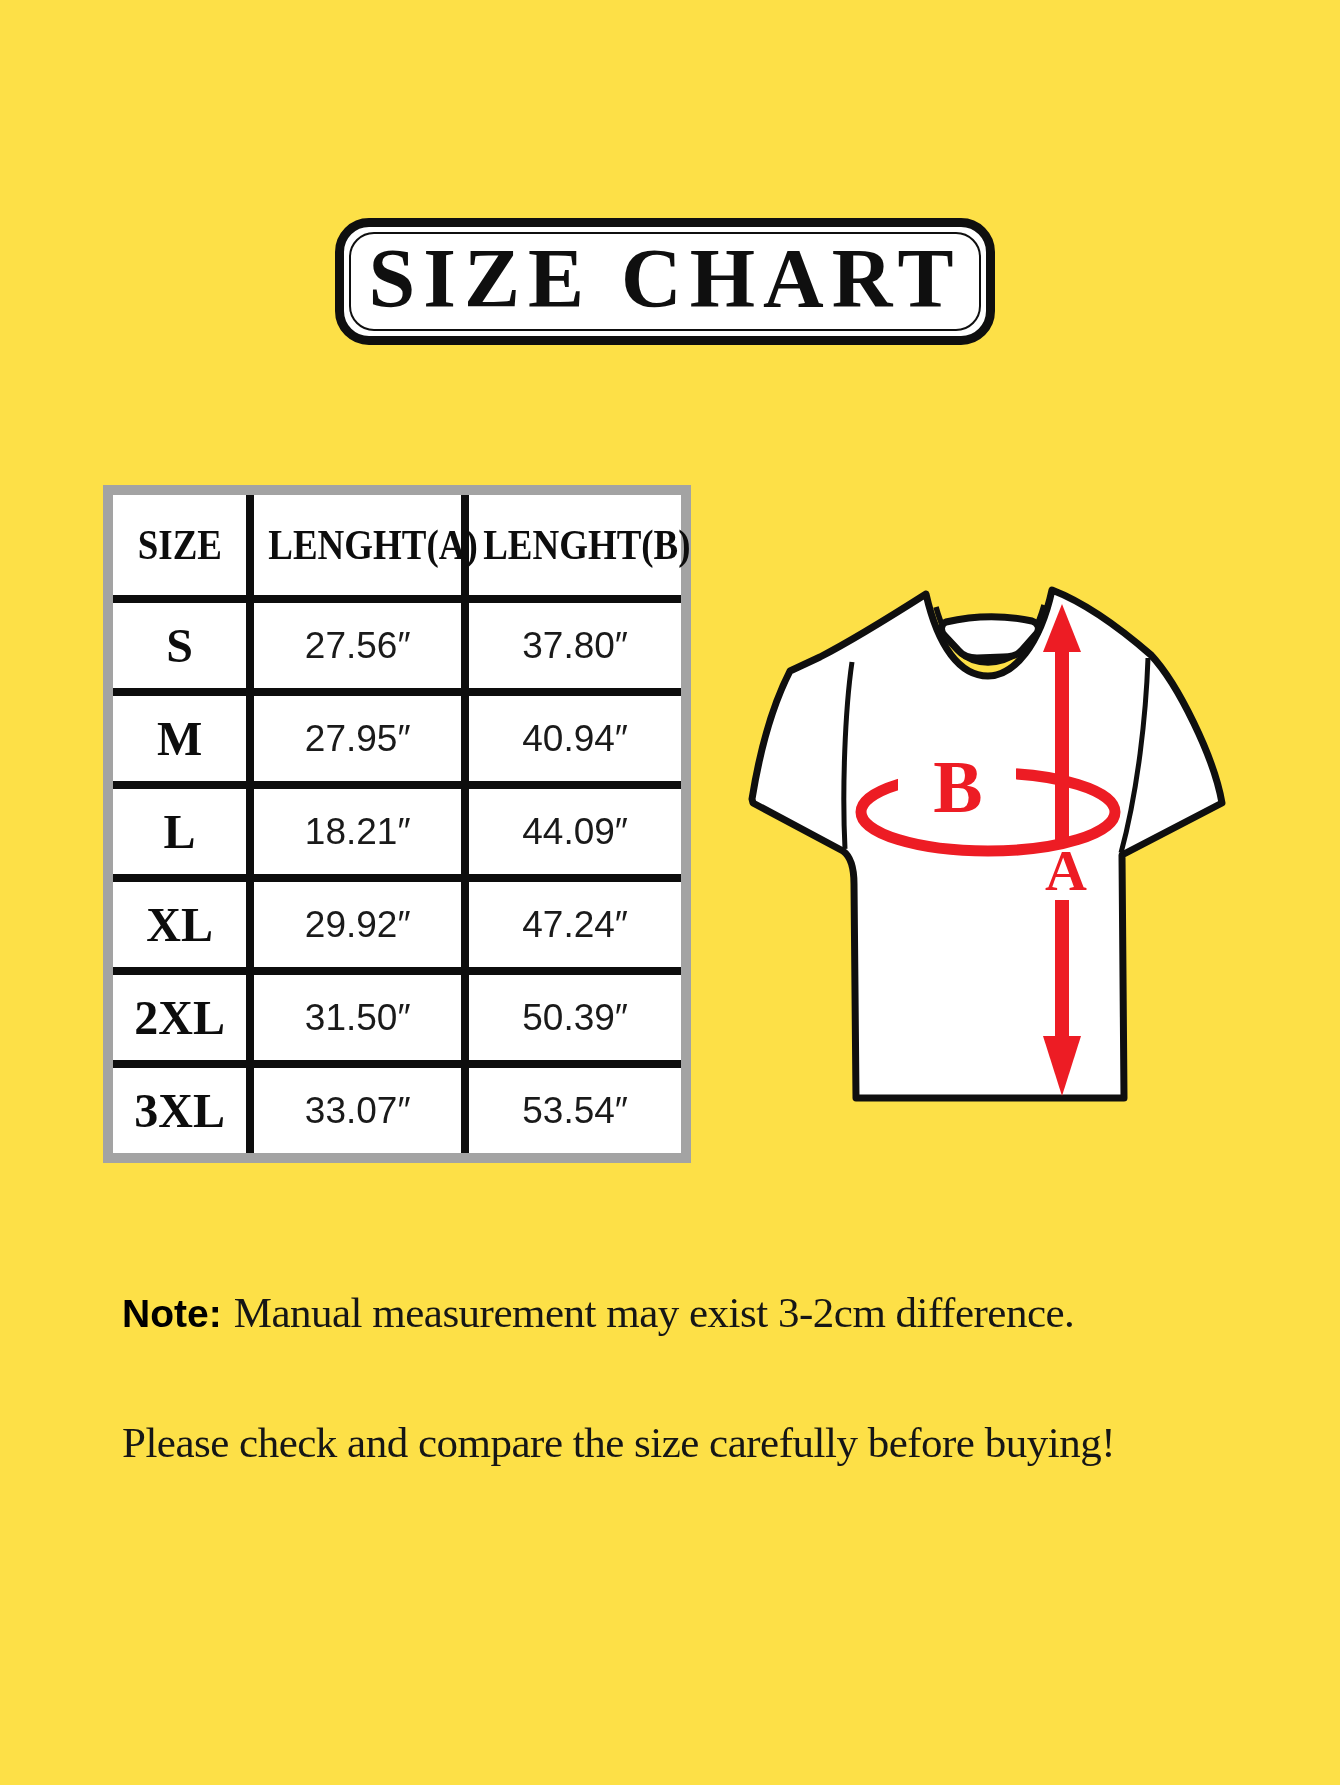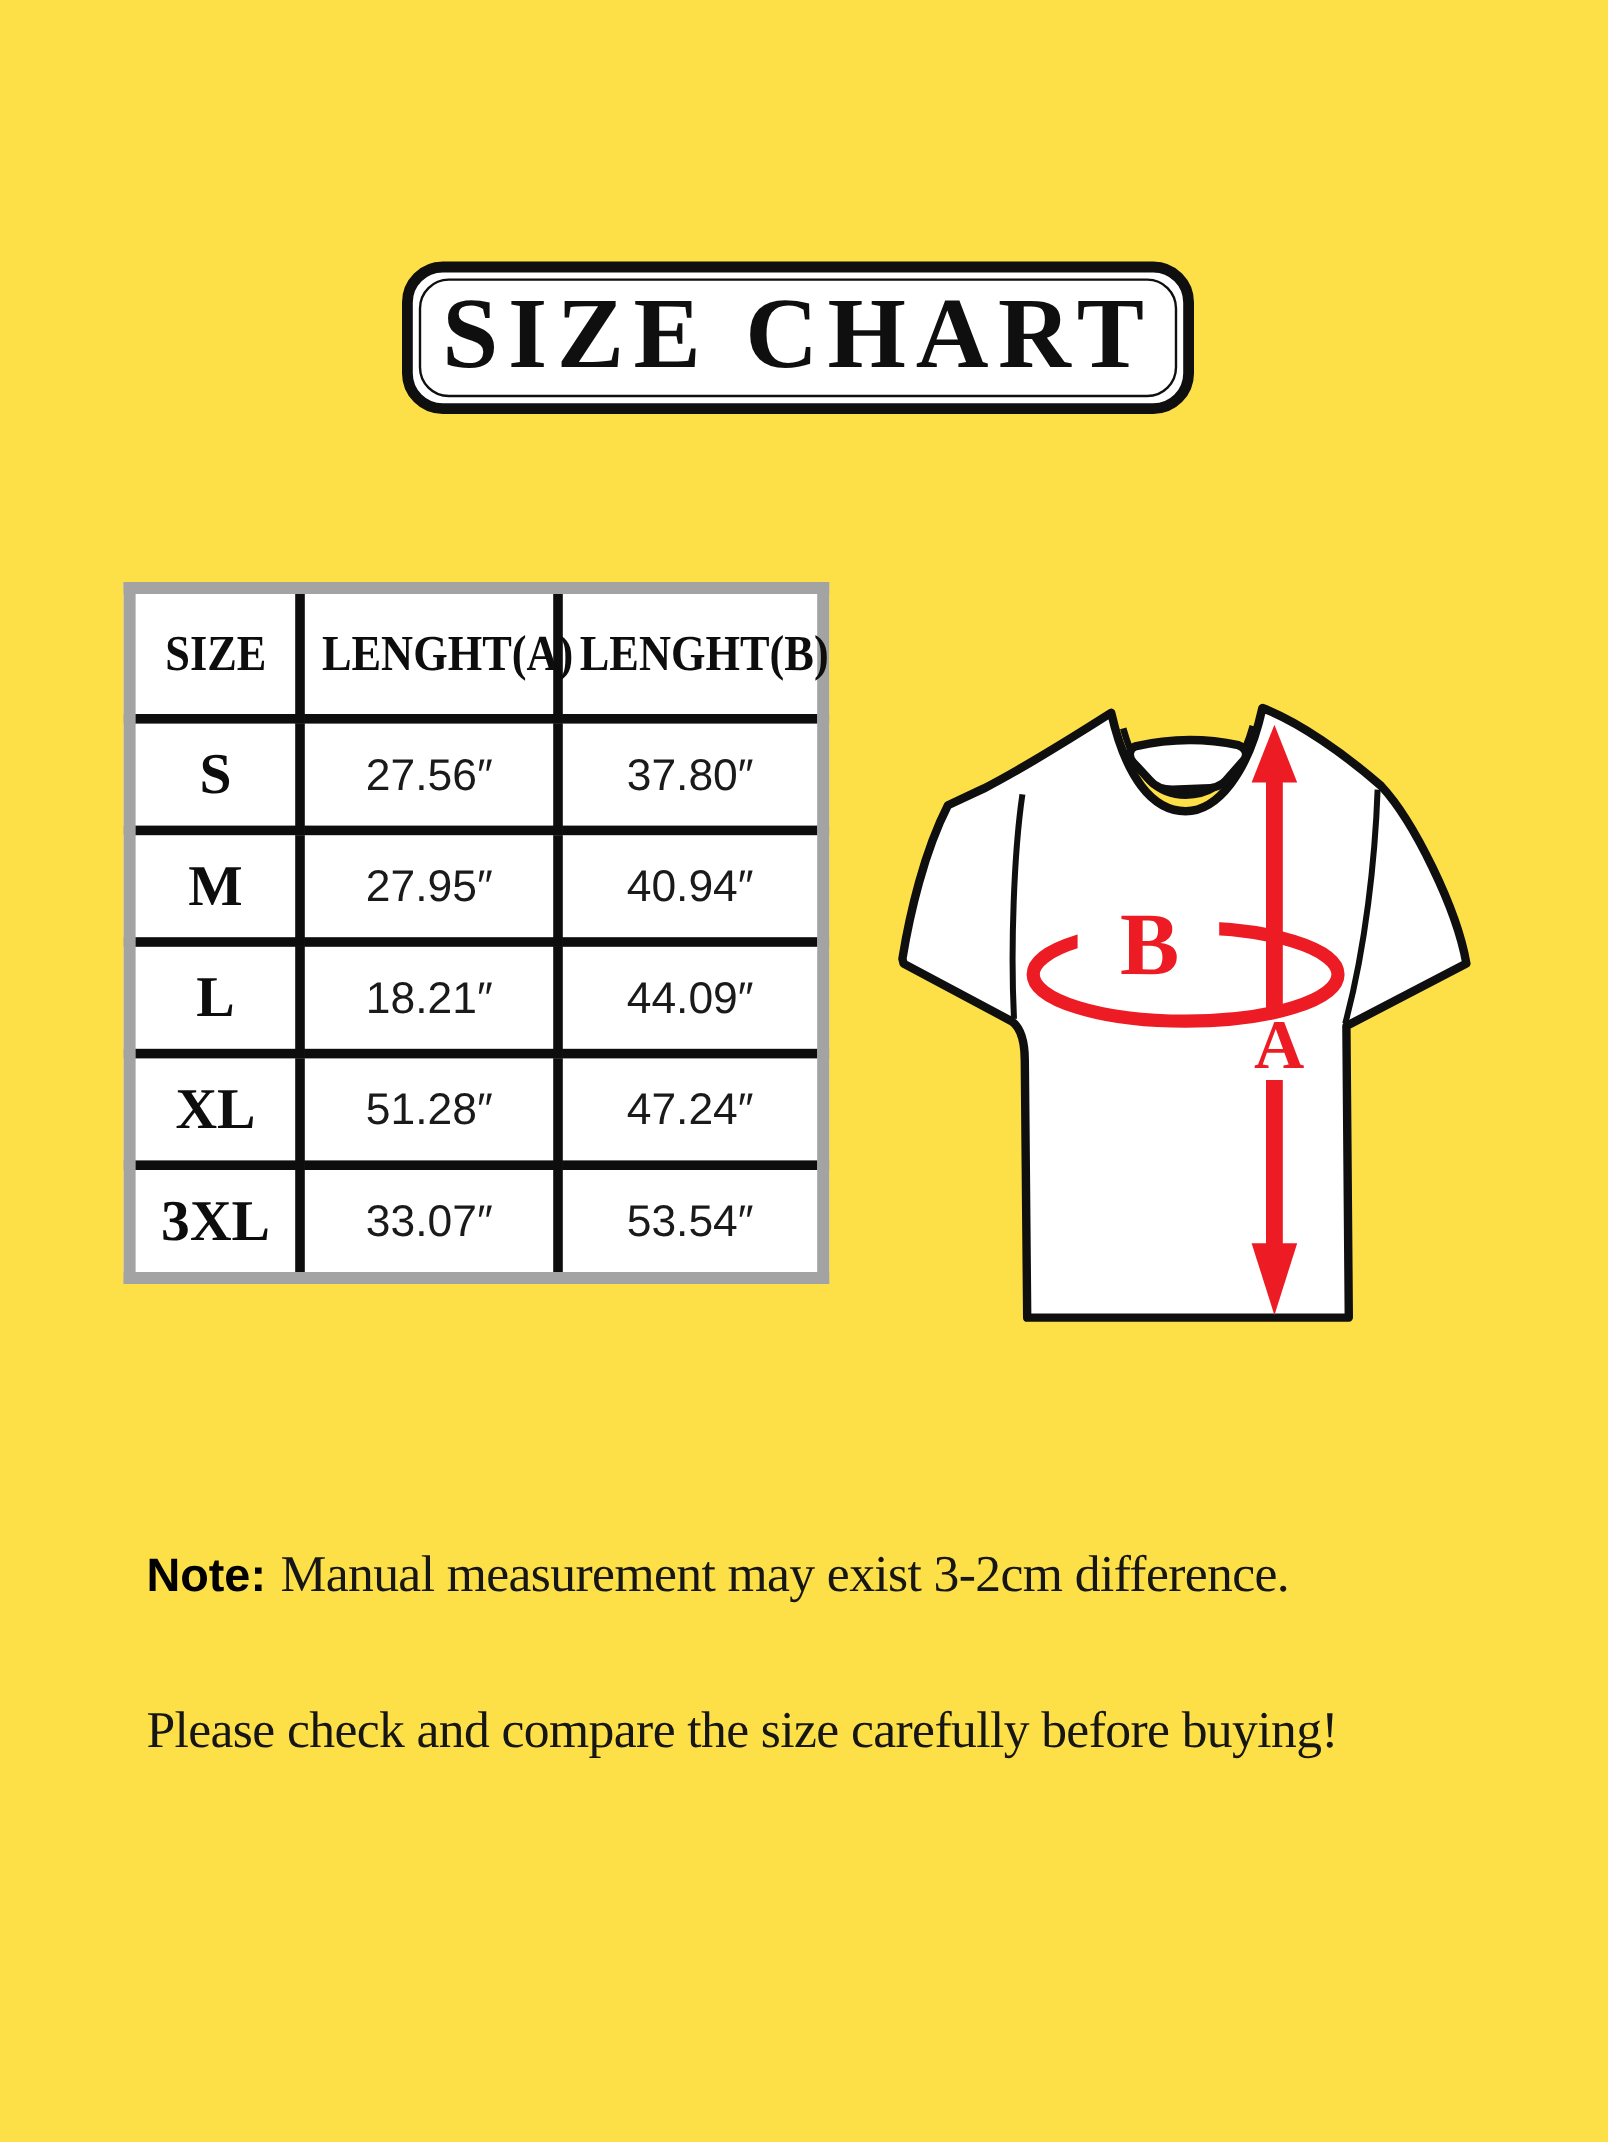--- a/index.html
+++ b/index.html
@@ -71,22 +71,27 @@
         <td><span class="val">27.95″</span></td>
         <td><span class="val">40.94″</span></td>
       </tr>
       <tr>
         <td><span class="size-label">L</span></td>
         <td><span class="val">18.21″</span></td>
         <td><span class="val">44.09″</span></td>
       </tr>
       <tr>
         <td><span class="size-label">XL</span></td>
-        <td><span class="val">51.28″</span></td>
+        <td><span class="val">29.92″</span></td>
         <td><span class="val">47.24″</span></td>
+      </tr>
+      <tr>
+        <td><span class="size-label">2XL</span></td>
+        <td><span class="val">31.50″</span></td>
+        <td><span class="val">50.39″</span></td>
       </tr>
       <tr>
         <td><span class="size-label">3XL</span></td>
         <td><span class="val">33.07″</span></td>
         <td><span class="val">53.54″</span></td>
       </tr>
     </tbody>
       </table>
   </div>
 

